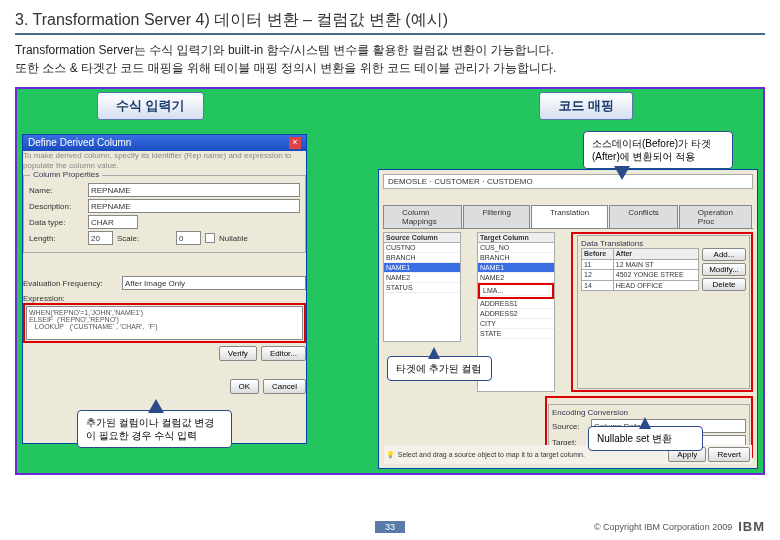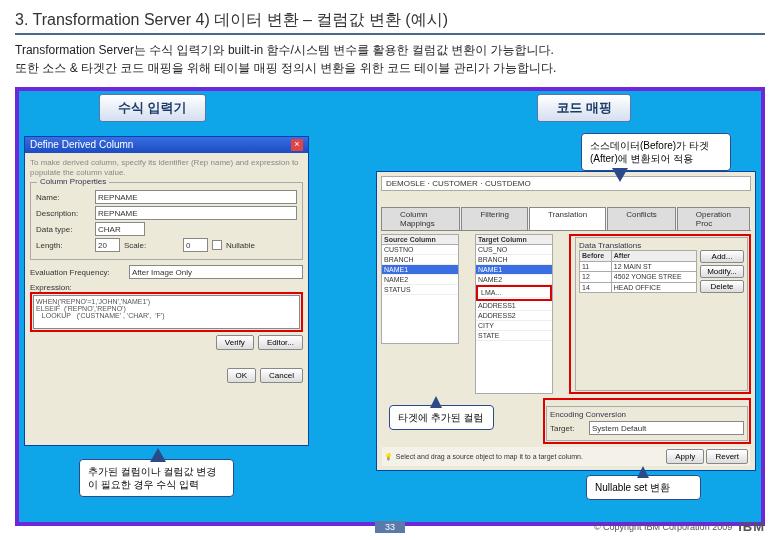--- a/index.html
+++ b/index.html
@@ -2,32 +2,32 @@
 <html><head>
 <meta charset="utf-8">
 <style>
 *{box-sizing:border-box;margin:0;padding:0;font-family:Arial,"Malgun Gothic",sans-serif}
 body{width:780px;height:540px;background:#fff;position:relative;overflow:hidden}
 .slide{width:100%;height:100%;padding:10px 15px;position:relative}
 .title-bar{border-bottom:2px solid #4a6a8a;padding-bottom:2px;margin-bottom:6px}
 .title-text{font-size:16px;color:#333}
 .title-text .bold{font-weight:400}
 .desc{font-size:12px;color:#222;line-height:1.5;margin-bottom:10px}
-.content-frame{border:4px solid #6d28d9;padding:10px;height:439px;position:relative;background:#0ea5e9}
+.content-frame{border:2px solid #6d28d9;padding:10px;height:388px;position:relative;background:#22c55e}
 .section-label{position:absolute;background:linear-gradient(#fff,#d5dfef);border:1px solid #5577aa;border-radius:3px;padding:4px 18px;font-size:13px;font-weight:700;color:#1a3a6a;text-align:center}
 .label-left{top:3px;left:80px}
 .label-right{top:3px;right:130px}
 .win{position:absolute;background:#ece9d8;border:1px solid #0046aa;font-size:9px}
 .win-title{background:linear-gradient(#3a6ee2,#1a4cc0);color:#fff;padding:2px 5px;font-size:10px;display:flex;justify-content:space-between}
 .win-close{background:#e04545;width:12px;height:12px;text-align:center;line-height:10px;font-size:9px}
 .win-left{top:45px;left:5px;width:285px;height:310px}
 .win-right{top:80px;right:5px;width:380px;height:300px}
-.win-body{padding:5px;font-size:8px;color:#333}
+.win-body{font-size:8px;color:#333}
 .gray-text{color:#888;font-size:8px;line-height:1.2;margin-bottom:5px}
-.grp{border:1px solid #aaa;padding:5px;margin-bottom:5px;position:relative}
+.grp{border:1px solid #aaa;padding:5px;margin-bottom:23px;position:relative}
 .grp-title{position:absolute;top:-6px;left:6px;background:#ece9d8;padding:0 3px;font-size:8px;color:#335}
 .row{display:flex;align-items:center;margin:2px 0;gap:4px}
 .row label{width:55px;font-size:8px}
 .inp{background:#fff;border:1px solid #888;height:14px;flex:1;font-size:8px;padding:0 2px;line-height:14px}
 .inp.sm{width:50px;flex:none}
 .inp.tiny{width:25px;flex:none}
 .chk{width:10px;height:10px;border:1px solid #888;background:#fff}
 .txtarea{background:#fff;border:1px solid #888;height:34px;padding:2px;font-size:7px;color:#555;overflow:hidden}
 .red-box{border:2px solid #d00;padding:1px}
 .btn{background:linear-gradient(#fff,#ddd);border:1px solid #888;font-size:8px;padding:2px 8px;border-radius:2px}
@@ -194,20 +194,24 @@
                   <button class="btn">Delete</button>
                 </div>
               </div>
             </div>
           </div>
         </div>
         <div class="red-box" style="margin-top:4px;margin-left:162px">
           <div class="enc-panel">
             <div style="color:#335;font-size:8px">Encoding Conversion</div>
             <div class="row">
+                <label style="width:35px">Source:</label>
+                <div class="inp">Column Default</div>
+              </div>
+            <div class="row">
                 <label style="width:35px">Target:</label>
                 <div class="inp">System Default</div>
               </div>
           </div>
         </div>
         <div class="bottom-bar">
           <span style="font-size:7px;display:flex;align-items:center;gap:3px">
               <span>💡</span>
               <span>Select and drag a source object to map it to a target column.</span>
             </span>

